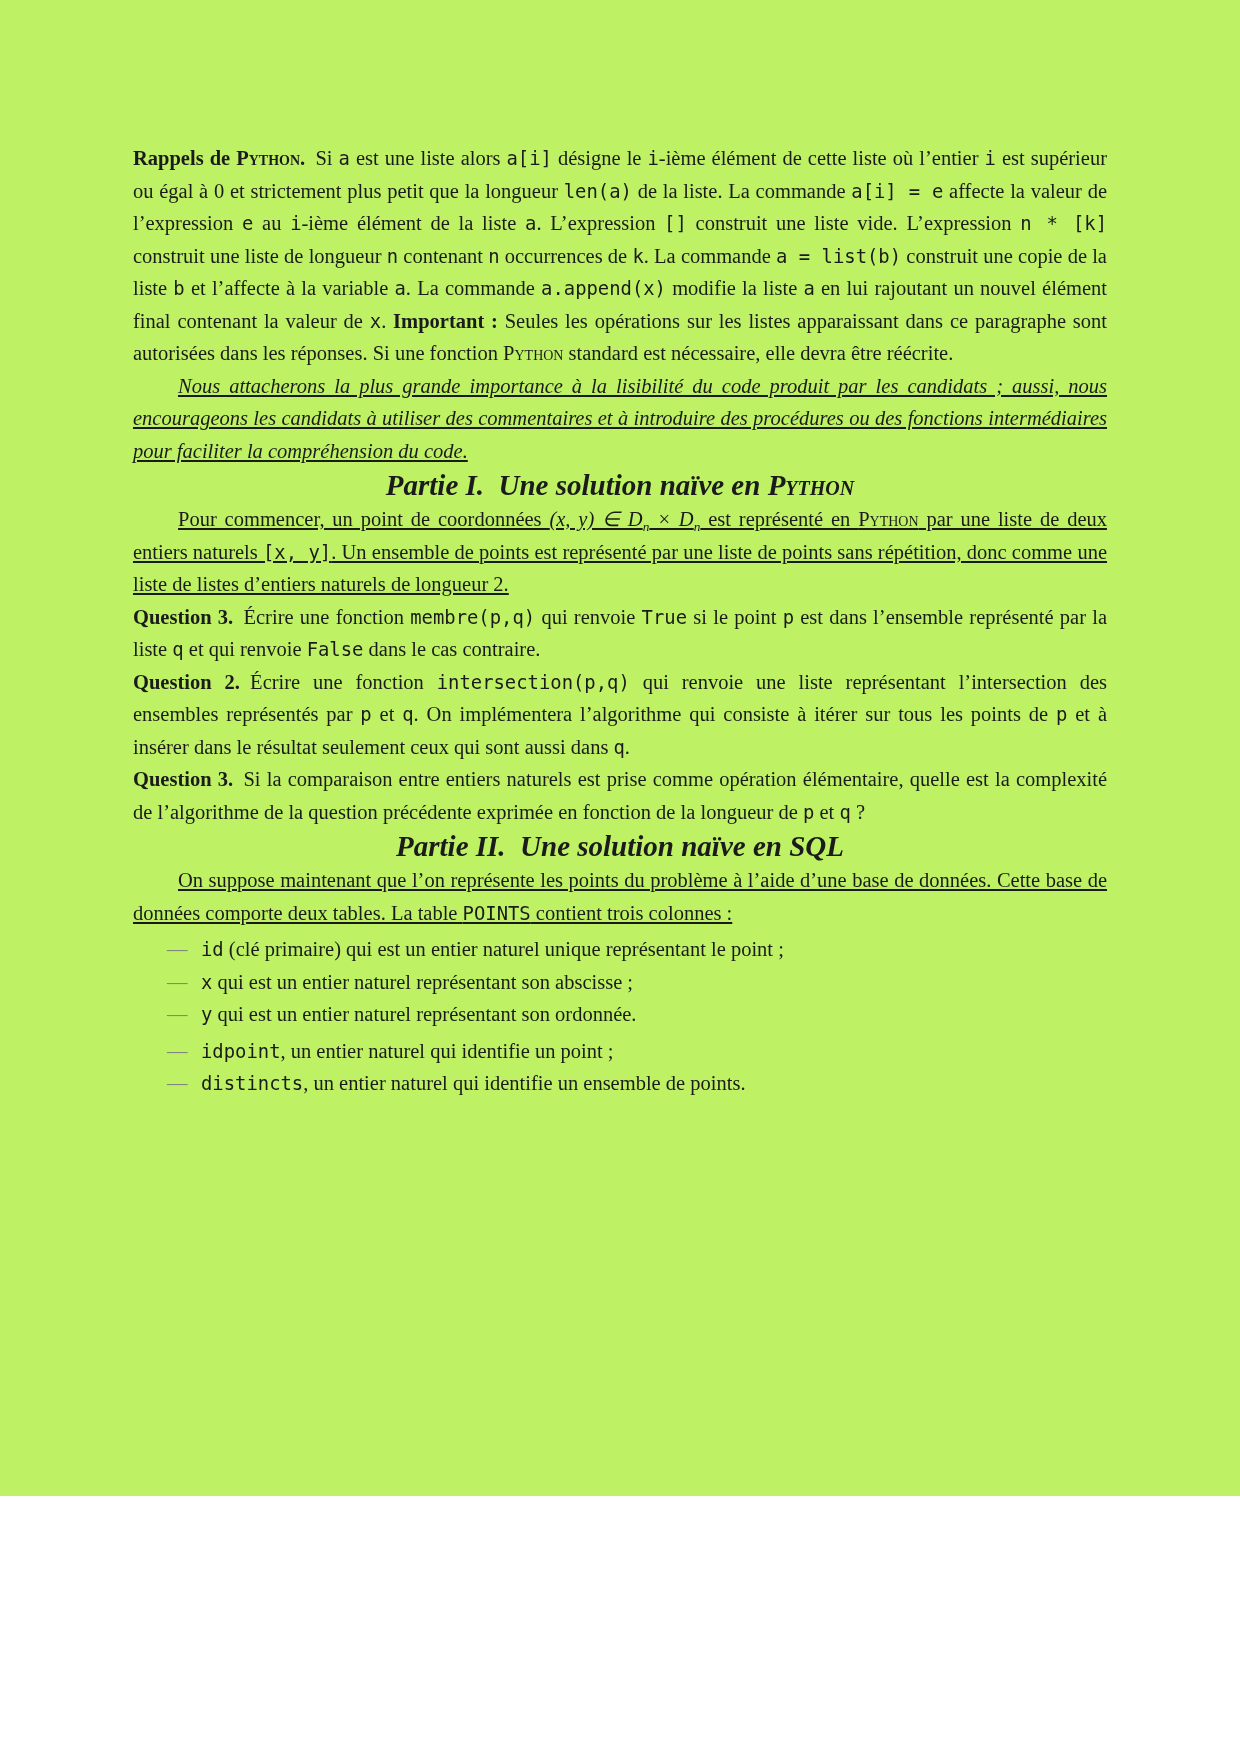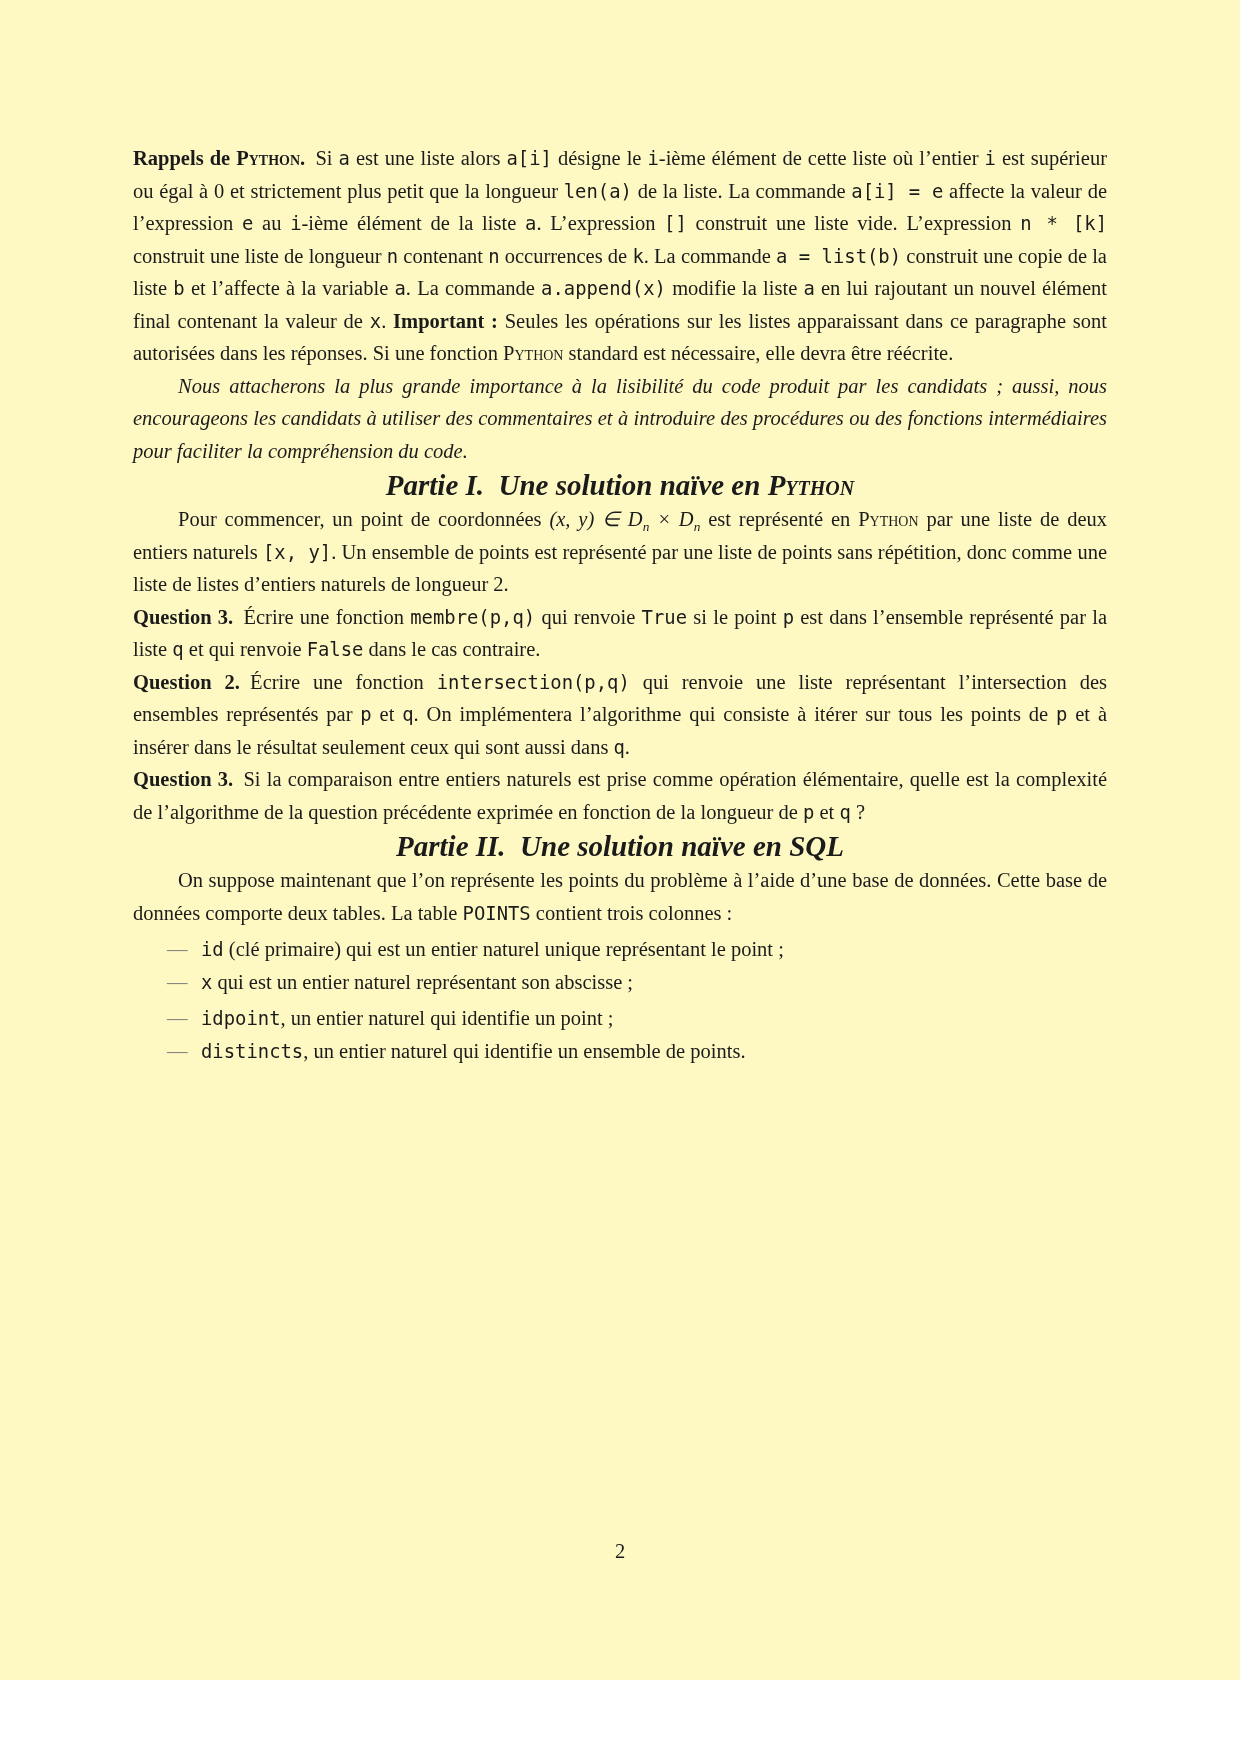--- a/index.html
+++ b/index.html
@@ -3,39 +3,39 @@
 <meta charset="utf-8">
 <style>
   html, body {
     margin: 0;
     padding: 0;
     background: #ffffff;
   }
   .page {
     position: relative;
     width: 1240px;
-    height: 1680px;
-    background: #fef9c3;
+    height: 1496px;
+    background: #bef264;
     overflow: hidden;
     font-family: "Liberation Serif", serif;
     color: #1b1b1b;
   }
   .content {
     position: absolute;
     left: 133px;
     top: 142px;
     width: 974px;
   }
   p.body {
     margin: 0;
     font-size: 20.5px;
     line-height: 32.5px;
     text-align: justify;
   }
-  p.indent { text-indent: 45px; }
+  p.indent { text-indent: 45px; text-decoration: underline; }
   p.no-indent { text-indent: 0; }
   p.italic { font-style: italic; }
 
   .mt-italic { margin-top: 44px; }
   .q { margin-top: 21px; }
 
   h2.part-heading {
     margin: 0;
     text-align: center;
     font-size: 29px;
@@ -110,20 +110,23 @@
 
     <p class="body indent">On suppose maintenant que l’on représente les points du problème à l’aide d’une base de données. Cette base de données comporte deux tables. La table <span class="tt">POINTS</span> contient trois colonnes&nbsp;:</p>
 
     <ul class="dash-list">
       <li>
         <span class="dash">—</span><span><span class="tt">id</span> (clé primaire) qui est un entier naturel unique représentant le point&nbsp;;</span>
       </li>
       <li>
         <span class="dash">—</span><span><span class="tt">x</span> qui est un entier naturel représentant son abscisse&nbsp;;</span>
       </li>
+      <li>
+        <span class="dash">—</span><span><span class="tt">y</span> qui est un entier naturel représentant son ordonnée.</span>
+      </li>
     </ul>
 
 
 
     <ul class="dash-list">
       <li>
         <span class="dash">—</span><span><span class="tt">idpoint</span>, un entier naturel qui identifie un point&nbsp;;</span>
       </li>
       <li>
         <span class="dash">—</span><span><span class="tt">distincts</span>, un entier naturel qui identifie un ensemble de points.</span>

